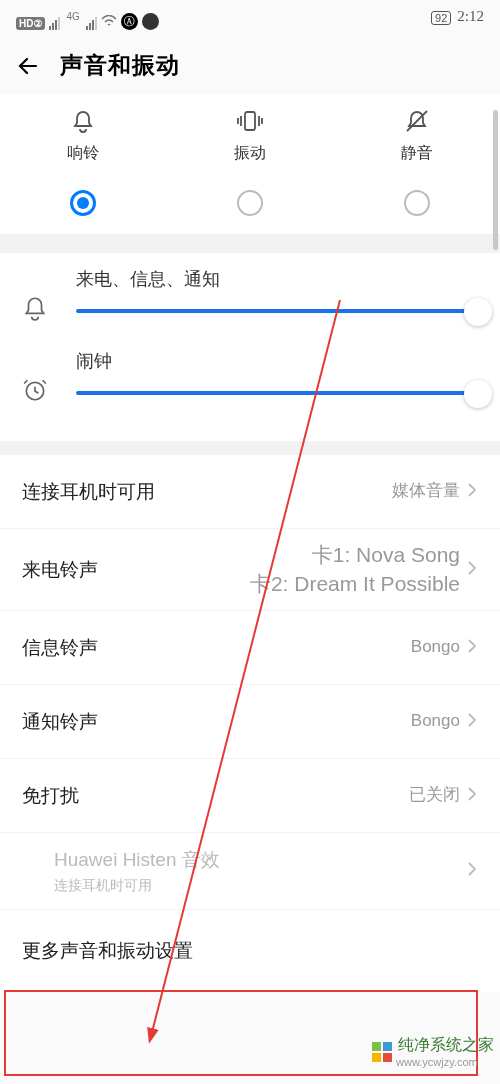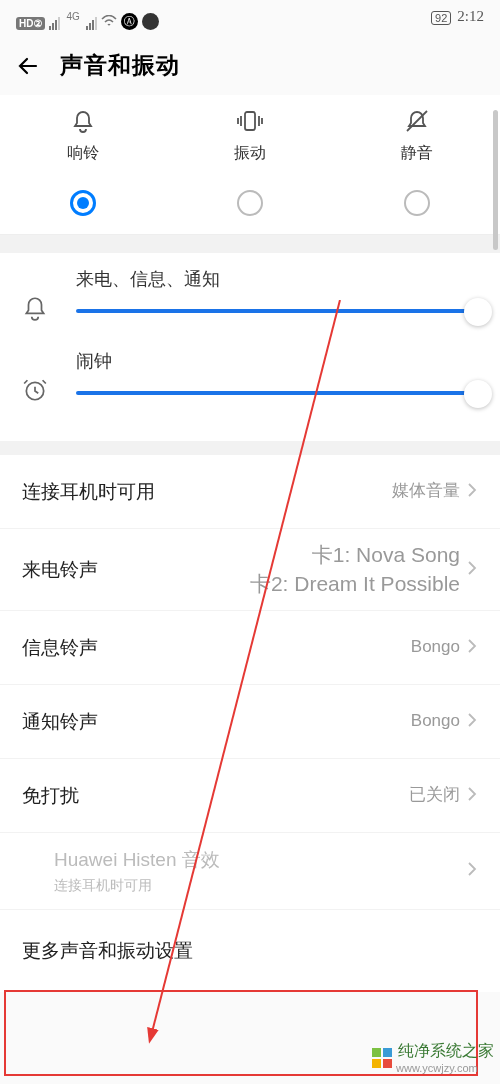--- a/index.html
+++ b/index.html
@@ -66,21 +66,21 @@
 .item.two-line .k-col { display:flex; flex-direction:column; flex:1;margin-left:32px;}
 .item.no-border{ border-bottom:none; }
 
 .chev svg { stroke:#bbb; }
 
 .highlight { position:absolute; left:4px; right:22px; height:86px; top:990px; border:2px solid #e53935; pointer-events:none;}
 
 .arrow-overlay { position:absolute; top:300px; left:0; width:500px; height:800px; pointer-events:none; }
 
 
-.wm { position:absolute; right:6px; bottom:10px; display:flex; align-items:center; gap:6px; font-size:16px; color:#3a7a34; font-weight:500;}
+.wm { position:absolute; right:6px; bottom:16px; display:flex; align-items:center; gap:6px; font-size:16px; color:#3a7a34; font-weight:500;}
 .wm .sq { display:grid; grid-template-columns:1fr 1fr; gap:2px; width:20px; height:20px;}
 .wm .sq i { background:#7cc142; }
 .wm .sq i:nth-child(2){background:#3a9bd6;}
 .wm .sq i:nth-child(3){background:#f4b400;}
 .wm .sq i:nth-child(4){background:#e84c3d;}
 .wm .sm{ color:#999; font-size:11px; margin-left:-2px;}
 
 .scrollbar { position:absolute; right:2px; top:110px; width:5px; height:140px; background:#c8c8c8; border-radius:3px;}
 </style>
 </head>

